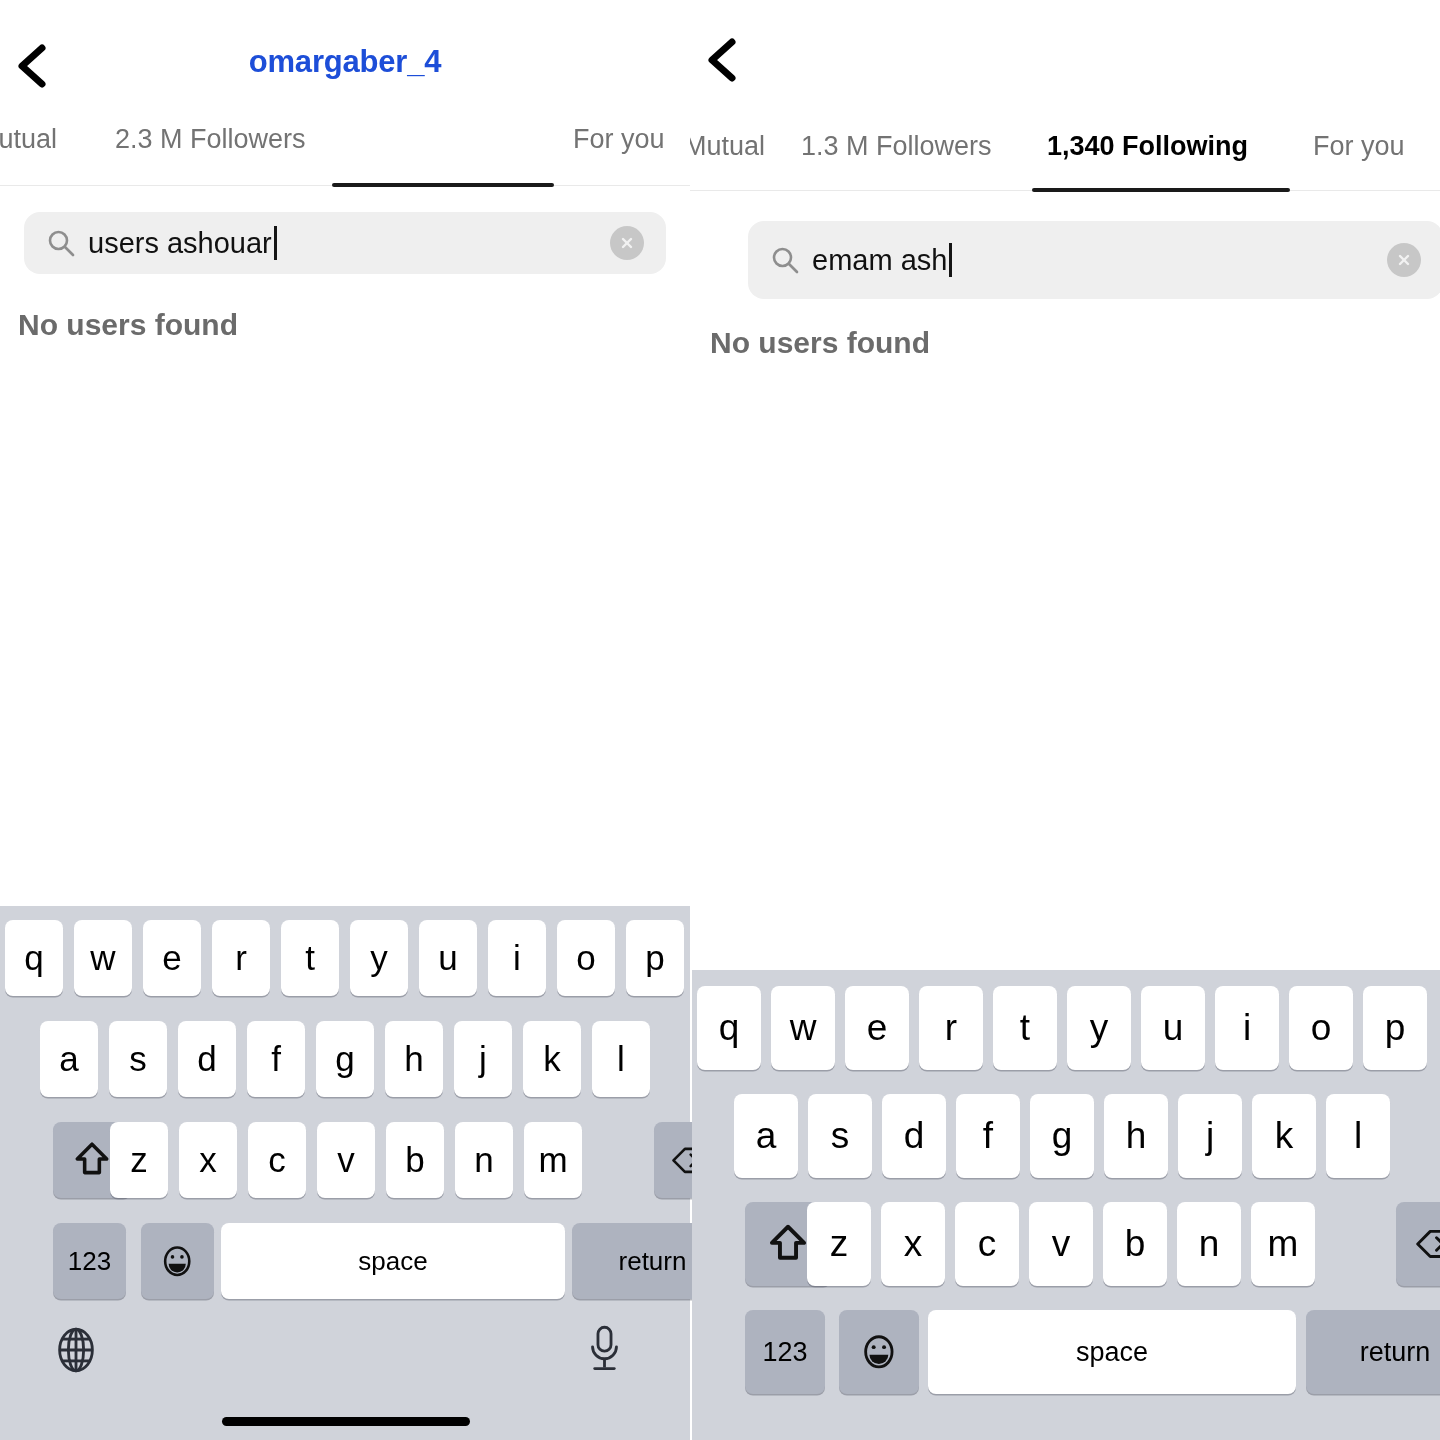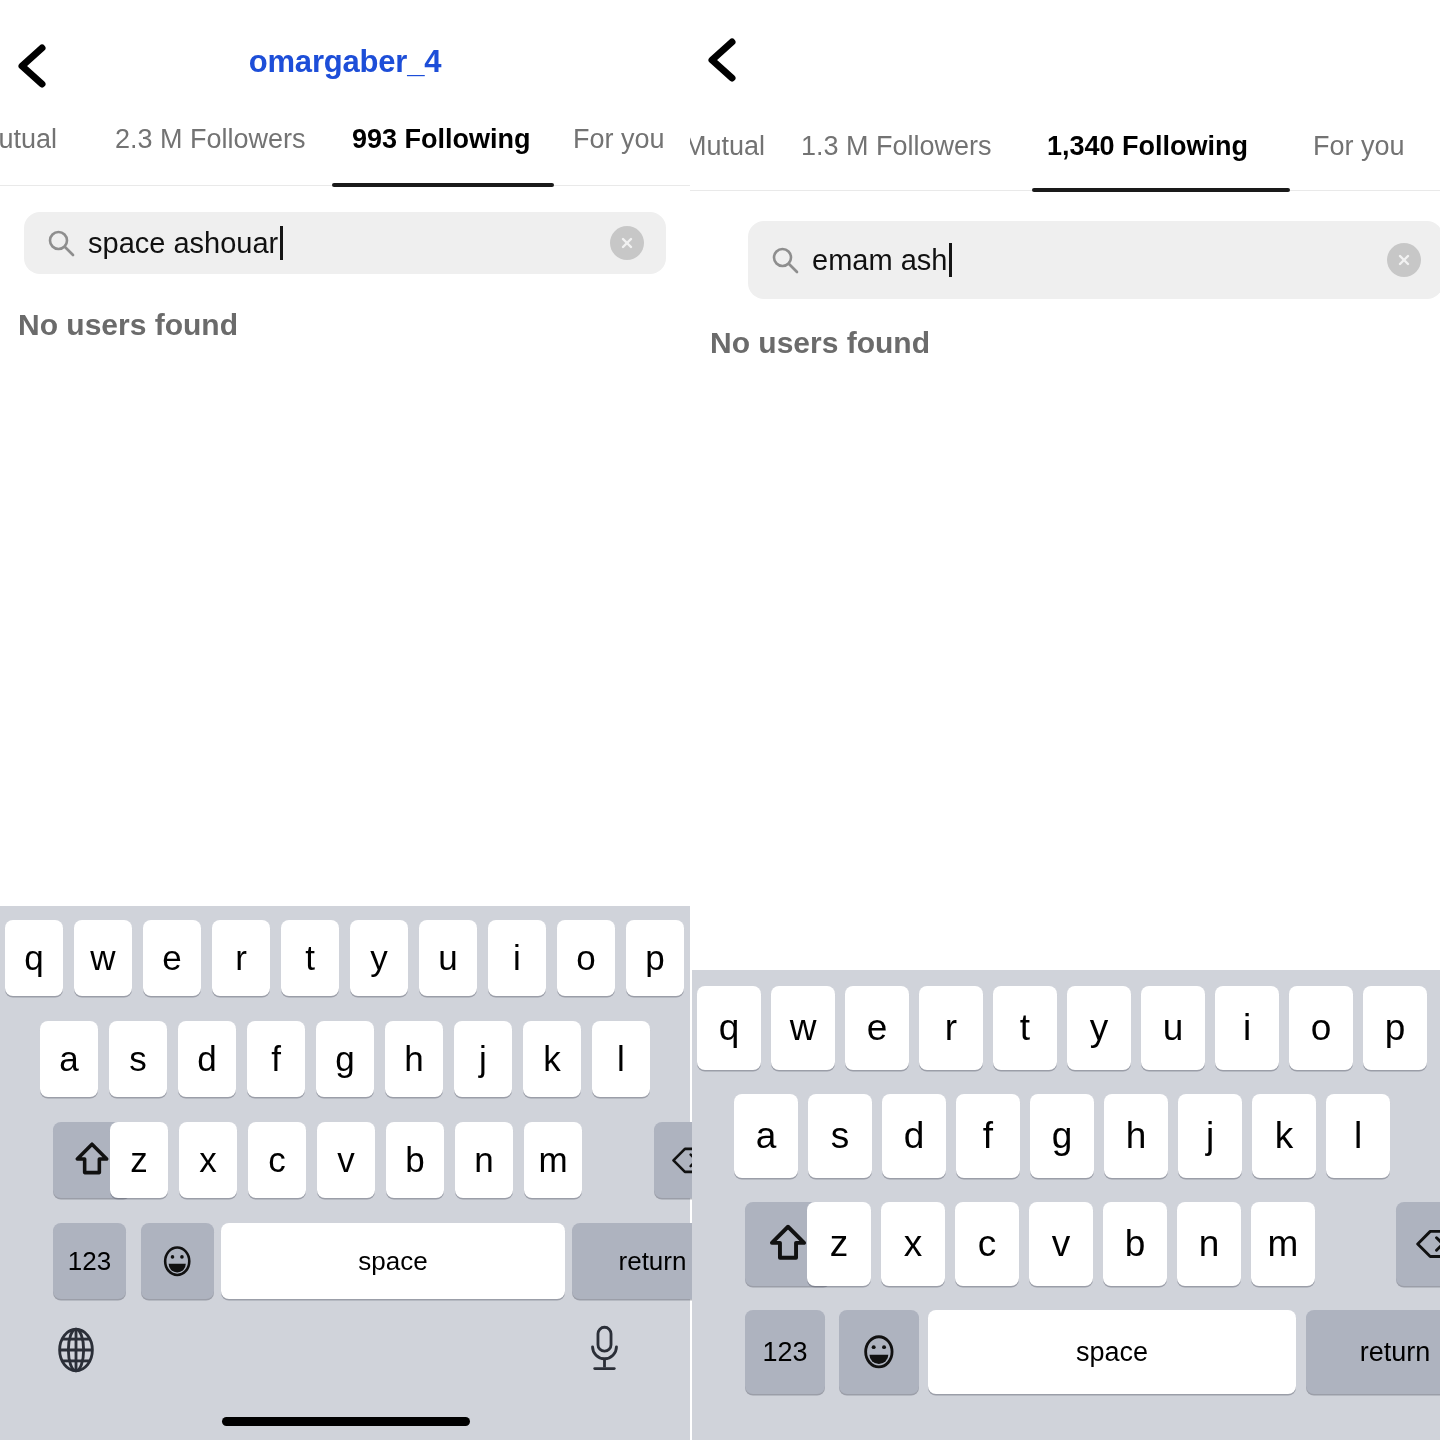--- a/index.html
+++ b/index.html
@@ -216,35 +216,34 @@
           <polyline points="28,5 8,23 28,41" fill="none" stroke="#000" stroke-width="7" stroke-linecap="round" stroke-linejoin="round"></polyline>
         </svg>
       </span>
     </div>
     <div class="nav-title">omargaber_4</div>
   </div>
 
   <div class="tabstrip" id="tabs-l">
     <div class="tab t0">Mutual</div>
     <div class="tab t1">2.3 M Followers</div>
-    <div class="tab t2 active">993 Following</div>
     <div class="tab t3">For you</div>
     <div class="tab-hairline"></div>
     <div class="tab-underline"></div>
   </div>
 
   <div class="searchbar">
     <span class="search-icon">
       <svg width="30" height="30" viewBox="0 0 30 30">
         <circle cx="12.5" cy="12.5" r="8.5" fill="none" stroke="#8e8e8e" stroke-width="2.6"></circle>
         <line x1="19" y1="19" x2="27" y2="27" stroke="#8e8e8e" stroke-width="2.6" stroke-linecap="round"></line>
       </svg>
     </span>
     <span class="search-text">
-      <span>space ashouar</span>
+      <span>users ashouar</span>
       <span class="caret"></span>
     </span>
     <span class="clear-btn">
       <span>
         <svg width="18" height="18" viewBox="0 0 18 18">
           <line x1="5" y1="5" x2="13" y2="13" stroke="#f2f2f2" stroke-width="2.4" stroke-linecap="round"></line>
           <line x1="13" y1="5" x2="5" y2="13" stroke="#f2f2f2" stroke-width="2.4" stroke-linecap="round"></line>
         </svg>
       </span>
     </span>

